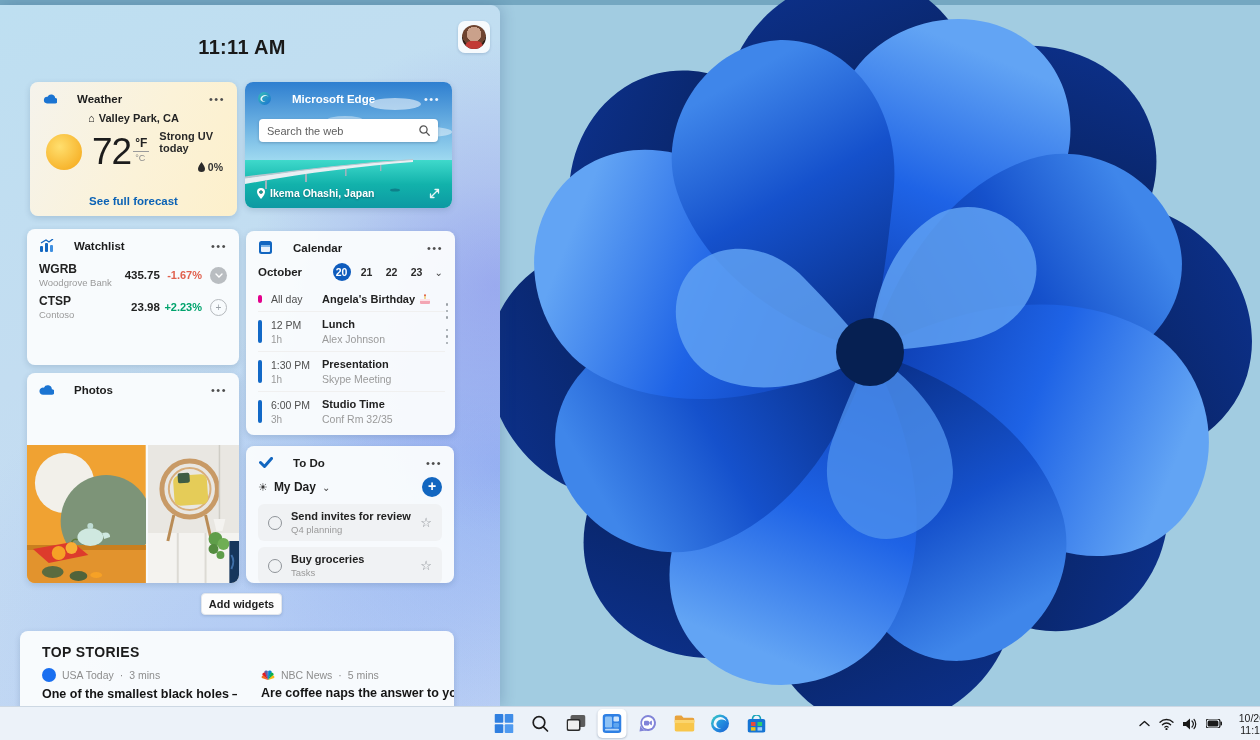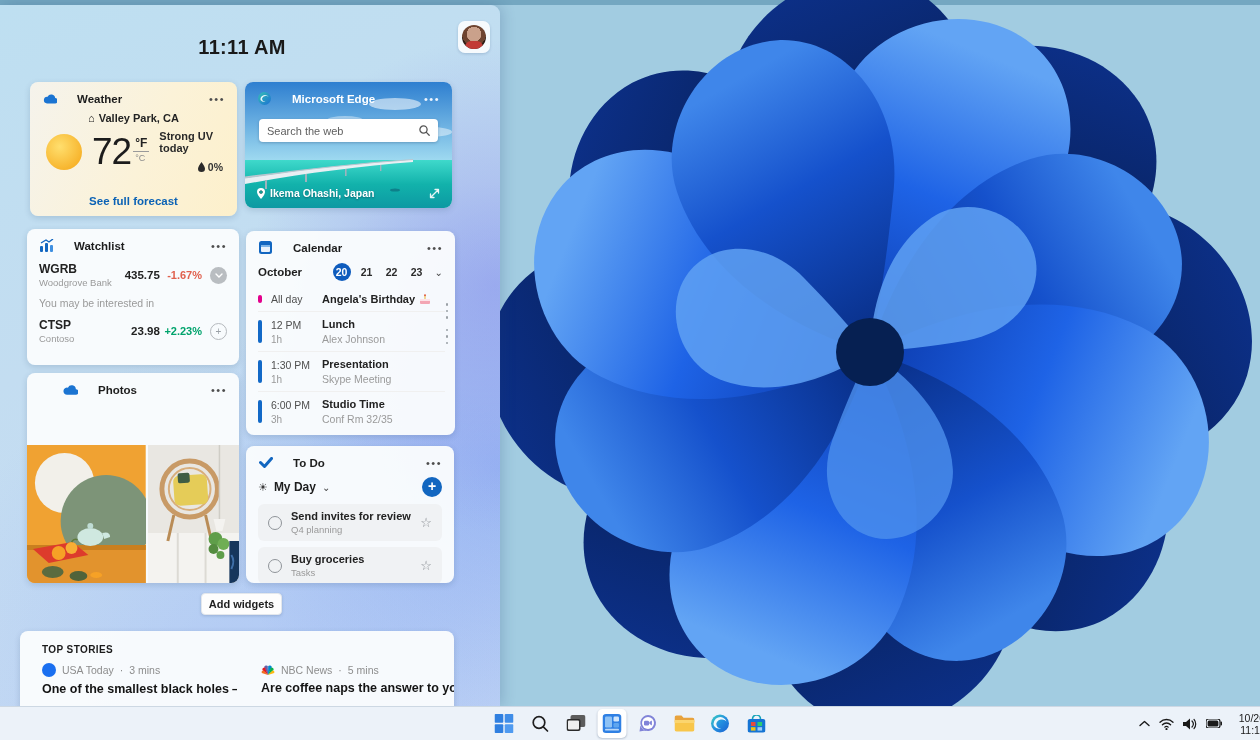--- a/index.html
+++ b/index.html
@@ -101,21 +101,21 @@
   .event:first-child { border-top:none; }
   .ev-bar { width:4px; border-radius:2px; align-self:stretch; margin:2px 0;}
   .ev-time { width:42px; flex:0 0 auto;}
   .ev-time-main { font-size:10.5px; color:#4f4f4f;}
   .ev-time-sub { font-size:10px; color:#9a9a9a; margin-top:3px;}
   .ev-title { font-size:11px; font-weight:bold; color:#222; display:flex; align-items:center; gap:4px;}
   .ev-sub { font-size:10.5px; color:#9a9a9a; margin-top:3px;}
   .ev-dots { position:absolute; right:7px; top:16px; display:flex; flex-direction:column; gap:4px; align-items:center;}
   .ev-dots i { width:2.5px; height:2.5px; border-radius:50%; background:#9aa0a6; }
   
-  #photos { left:27px; top:368px; width:212px; height:210px;padding-left:24px;}
+  #photos { left:27px; top:368px; width:212px; height:210px;}
   .ph-head { padding:2px 14px 0;}
   .ph-title { font-size:15px; font-weight:bold; color:#1e1e1e; letter-spacing:.2px;}
   .ph-subrow { display:flex; align-items:center; margin-top:3px;}
   .ph-sub { font-size:10.5px; color:#8d8d8d;}
   .ph-seeall { margin-left:auto; font-size:11px; font-weight:bold; color:#0b62b5; cursor:pointer;}
   .ph-imgs { position:absolute; left:0; right:0; bottom:0; top:72px; display:flex; gap:2px;}
   .ph-imgs svg { height:100%; }
   
   #todo { left:246px; top:441px; width:208px; height:137px;}
   .myday-row { display:flex; align-items:center; padding:2px 12px 7px; gap:6px;}
@@ -129,21 +129,21 @@
   .task-title { font-size:11px; font-weight:bold; color:#222;}
   .task-sub { font-size:9.5px; color:#9a9a9a; margin-top:2px;}
   .task-star { margin-left:auto; font-size:13px; color:#8a8f94; cursor:pointer;}
   
   .add-widgets { position:absolute; left:201px; top:588px; width:81px; height:22px;
     background:#fdfdfd; border-radius:4px; border:1px solid #e3e7ec;
     font-size:11px; font-weight:bold; color:#1f1f1f; display:flex; align-items:center; justify-content:center;
     box-shadow:0 1px 3px rgba(20,50,90,.18); cursor:pointer;}
   
   #stories { left:20px; top:626px; width:434px; height:80px; border-radius:8px 8px 0 0;}
-  .stories-head { font-size:10px; font-weight:bold; color:#1b1b1b; letter-spacing:.4px; padding:13px 22px 8px;}
+  .stories-head { font-size:14px; font-weight:bold; color:#1b1b1b; letter-spacing:.4px; padding:13px 22px 8px;}
   .stories-row { display:flex; padding:0 22px; gap:24px;}
   .story { width:195px; cursor:pointer;}
   .story-meta { display:flex; align-items:center; gap:6px; font-size:10.5px; color:#8d8d8d;}
   .story-headline { font-size:12.5px; font-weight:bold; color:#141414; margin-top:5px; white-space:nowrap; overflow:hidden;}
   .src-icon { width:14px; height:14px; border-radius:50%; flex:0 0 auto; display:inline-block;}
   .usatoday { background:#1a6ff0; }
   
   .taskbar { position:absolute; left:0; bottom:0; width:1260px; height:34px; z-index:5;
     background:rgba(238,243,249,.98); border-top:1px solid rgba(150,170,190,.35);
     display:flex; align-items:center;}
@@ -327,21 +327,20 @@
         <div class="stock-co">Woodgrove Bank</div>
       </div>
       <div class="stock-price">435.75</div>
       <div class="stock-chg" style="color: rgb(224, 97, 78);">-1.67%</div>
       <div class="stock-action added">
         <svg width="8" height="5" viewBox="0 0 8 5">
             <path d="M1 1 L4 4 L7 1" fill="none" stroke="#fff" stroke-width="1.4" stroke-linecap="round"></path>
           </svg>
       </div>
     </div>
-    <div class="interest">You may be interested in</div>
     <div class="stock-row">
       <div class="stock-names">
         <div class="stock-sym">CTSP</div>
         <div class="stock-co">Contoso</div>
       </div>
       <div class="stock-price">23.98</div>
       <div class="stock-chg" style="color: rgb(0, 163, 108);">+2.23%</div>
       <div class="stock-action add">+</div>
     </div>
   </div>

